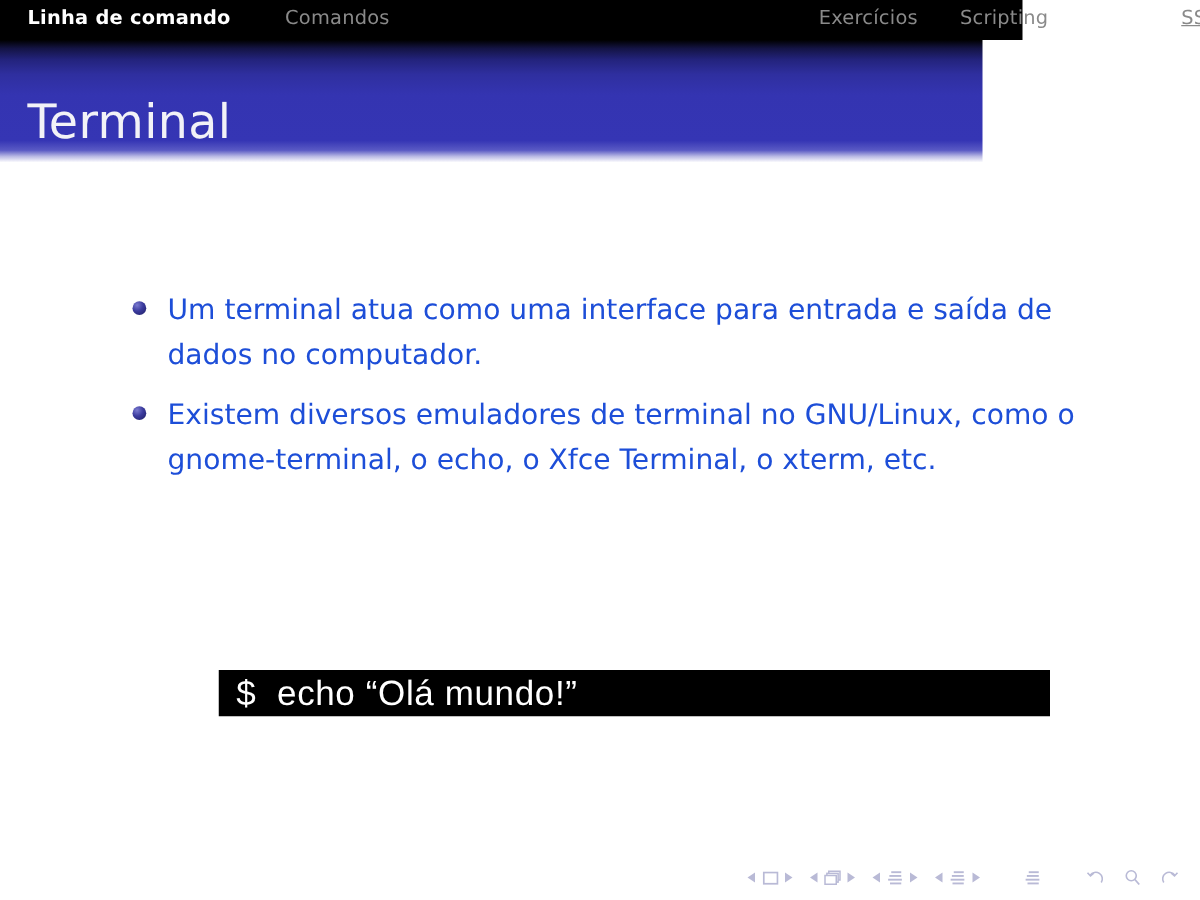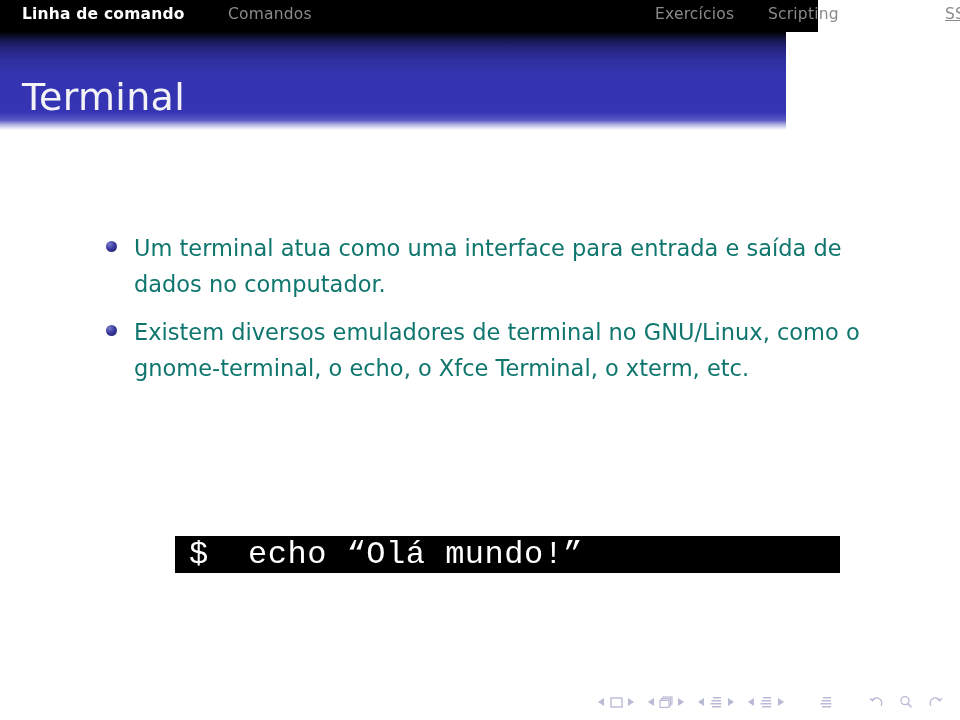--- a/index.html
+++ b/index.html
@@ -93,43 +93,43 @@
     left: 2px;
     top: 11px;
     width: 11px;
     height: 11px;
     border-radius: 50%;
     background: radial-gradient(circle at 33% 28%, #7b7bd0 0%, #3b3b9e 45%, #1c1c60 100%);
   }
   .bullet-text {
     font-size: 22.5px;
     line-height: 36px;
-    color: #0f766e;
+    color: #1d4ed8;
     font-family: "DejaVu Sans", sans-serif;
     max-width: 760px;
   }
   .b1 .bullet-text { max-width: 752px; }
   .b2 .bullet-text { max-width: 760px; }
   .b3 .bullet-text { max-width: 700px; }
 
   
   #codeblock {
     position: absolute;
     left: 175px;
     top: 406px;
     width: 665px;
     height: 37px;
     background: #000000;
   }
   #codeblock .code-text {
     position: absolute;
     left: 14px;
     top: 3px;
-    font-family: Liberation Mono, monospace;
-    font-size: 32px;
+    font-family: Liberation Sans, sans-serif;
+    font-size: 28px;
     line-height: 31px;
     color: #ffffff;
     white-space: pre;
     letter-spacing: 0.5px;
   }
 
   
   #navsymbols {
     position: absolute;
     right: 16px;

